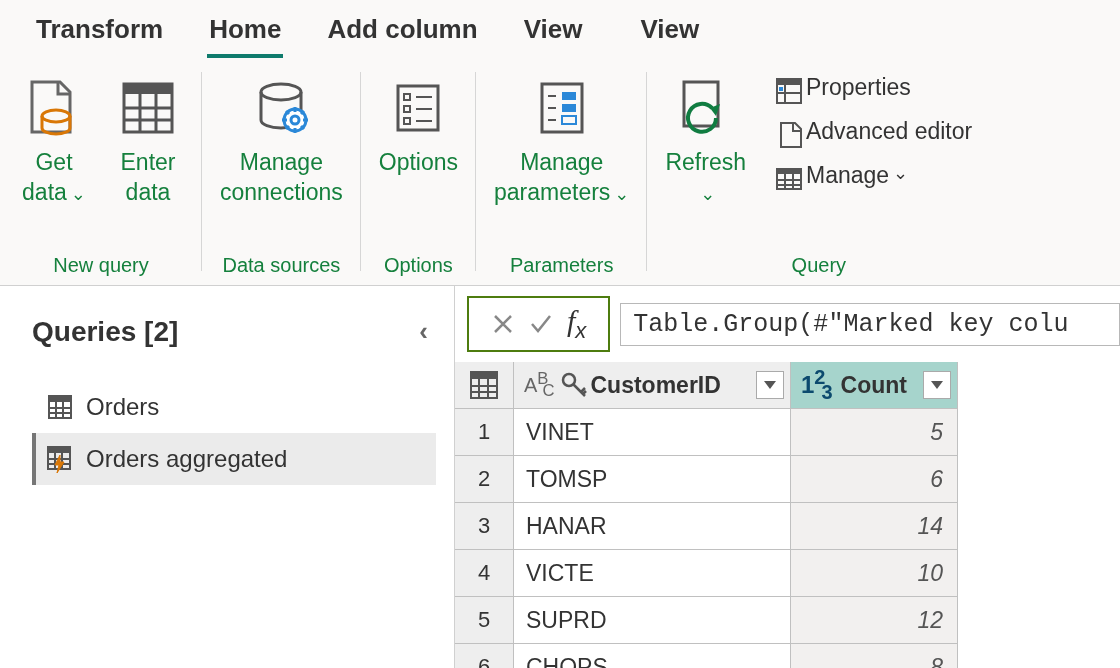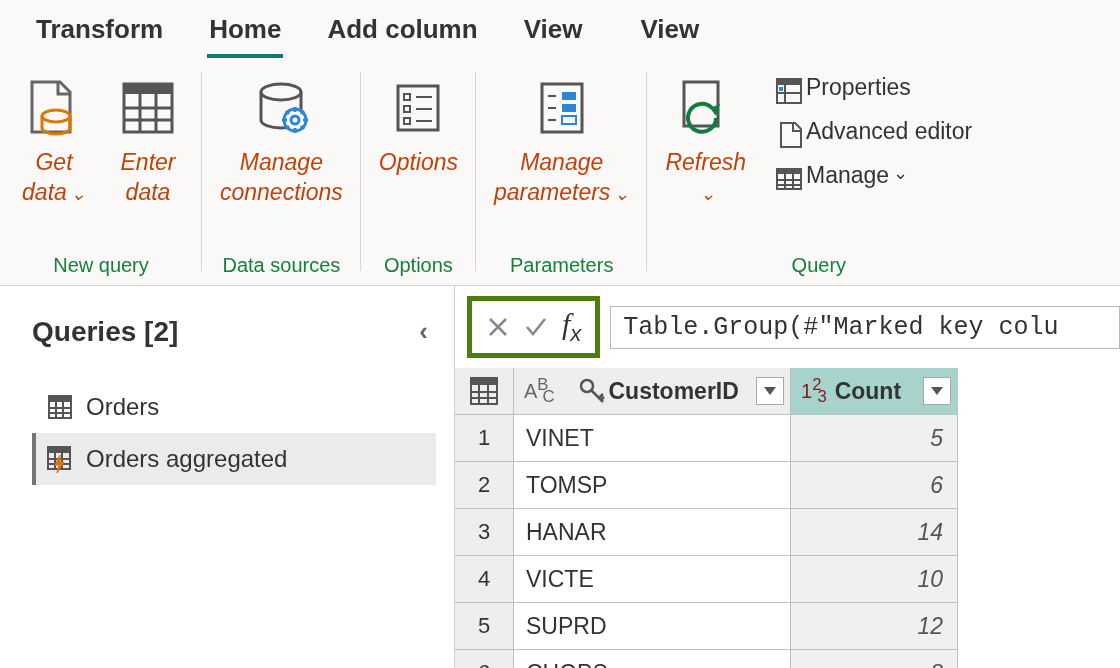--- a/index.html
+++ b/index.html
@@ -14,42 +14,42 @@
   
   .ribbon { display: flex; height: 228px; border-bottom: 1px solid #d0d0d0; background: #faf9f8; }
   .group  { display: flex; flex-direction: column; align-items: center; padding: 10px 12px 4px; position: relative; }
   .group::after { content: ""; position: absolute; right: 0; top: 14px; bottom: 14px; width: 1px; background: #d6d6d6; }
   .group:last-child::after { display: none; }
   .group-label { font-size: 20px; color: #15803d; margin-top: auto; padding-bottom: 4px; }
 
   .row { display: flex; align-items: flex-start; gap: 10px; }
   .btn-big { display: flex; flex-direction: column; align-items: center; padding: 4px 6px; cursor: pointer; }
   .btn-big .icon-wrap { width: 72px; height: 72px; display: flex; align-items: center; justify-content: center; }
-  .btn-big .label { font-size: 23px; color: #c2410c; text-align: center; line-height: 1.3; margin-top: 4px; font-style: italic; }
+  .btn-big .label { font-size: 23px; color: #15803d; text-align: center; line-height: 1.3; margin-top: 4px; }
   .btn-big .label .chev { margin-left: 4px; font-size: 18px; }
 
   .btn-small-stack { display: flex; flex-direction: column; gap: 6px; padding: 4px 0 0 4px; }
   .btn-small { display: flex; font-size: 23px; color: #333; cursor: pointer; padding: 2px 6px; }
   .btn-small .icon-wrap { width: 34px; height: 34px; display: flex; align-items: center; justify-content: center; }
   .btn-small .chev { margin-left: 4px; font-size: 18px; }
 
   
   .body-split { display: flex; height: calc(668px - 58px - 228px); }
   .sidebar { width: 455px; padding: 26px 18px 0 32px; border-right: 1px solid #d0d0d0; }
   .sidebar-header { display: flex; align-items: center; justify-content: space-between; }
   .sidebar-title { font-size: 28px; font-weight: 700; text-align: right; }
   .sidebar-collapse { font-size: 26px; font-weight: 700; color: #666; cursor: pointer; padding: 4px 8px; }
   .query-list { margin-top: 30px; }
   .query-item { display: flex; align-items: center; gap: 10px; font-size: 24px; padding: 10px 10px 10px 8px; cursor: pointer; border-left: 4px solid transparent; }
   .query-item.selected { background: #ebebeb; border-left-color: #767676; }
   .query-item .icon-wrap { width: 32px; height: 32px; display: flex; align-items: center; justify-content: center; }
 
   .main { flex: 1; display: flex; flex-direction: column; overflow: hidden; }
   .formula-bar { display: flex; align-items: center; gap: 10px; padding: 10px 0 10px 12px; }
-  .formula-controls { display: flex; align-items: center; gap: 14px; border: 5px solid #4d7c0f; background: #fff; padding: 6px 14px; }
+  .formula-controls { display: flex; align-items: center; gap: 14px; border: 2px solid #4d7c0f; background: #fff; padding: 6px 22px; }
   .fx-icon { font-family: "Times New Roman", serif; font-style: italic; font-size: 30px; }
   .formula-input { flex: 1; border: 1px solid #b8b8b8; background: #fff; padding: 6px 12px; }
   .formula-input span { font-family: "Consolas","Courier New",monospace; font-size: 25px; white-space: nowrap; }
 
   .grid { display: flex; flex-direction: column; flex: 1; overflow: hidden; }
   .grid-header, .grid-row { display: flex; }
   .cell { border: 1px solid #c0c0c0; margin: -1px 0 0 -1px; display: flex; align-items: center; }
   .hdr { background: #eee; }
   .corner   { width: 60px; height: 48px; justify-content: center; }
   .col-id   { width: 278px; height: 48px; padding: 0 6px 0 10px; font-size: 23px; font-weight: 600; gap: 4px; }
@@ -348,35 +348,35 @@
     </div>
 
     <div class="grid">
       <div class="grid-header">
         <div class="cell hdr corner">
             <svg width="30" height="30">
               <use href="#ico-table-corner"></use>
             </svg>
           </div>
         <div class="cell hdr col-id">
-          <span style="font-weight:400;font-size:20px;color:#666;margin-right:20px">A<sup>B</sup><sub style="margin-left:-6px">C</sub></span>
+          <span style="font-weight:400;font-size:20px;color:#666;margin-right:2px">A<sup>B</sup><sub style="margin-left:-6px">C</sub></span>
           <span>
               <svg width="26" height="26">
                 <use href="#ico-key"></use>
               </svg>
             </span>
           <span>CustomerID</span>
           <div class="filter-btn">
               <svg width="20" height="20">
                 <use href="#ico-caret-filter"></use>
               </svg>
             </div>
         </div>
         <div class="cell hdr col-count">
-          <span style="font-weight:400;font-size:20px;color:#7f1d1d;margin-right:4px">1<sup>2</sup><sub style="margin-left:-4px">3</sub></span>
+          <span style="font-weight:700;font-size:24px;color:#0c4a6e;margin-right:4px">1<sup>2</sup><sub style="margin-left:-4px">3</sub></span>
           <span>Count</span>
           <div class="filter-btn">
               <svg width="20" height="20">
                 <use href="#ico-caret-filter"></use>
               </svg>
             </div>
         </div>
       </div>
 
       <div id="grid-rows">

